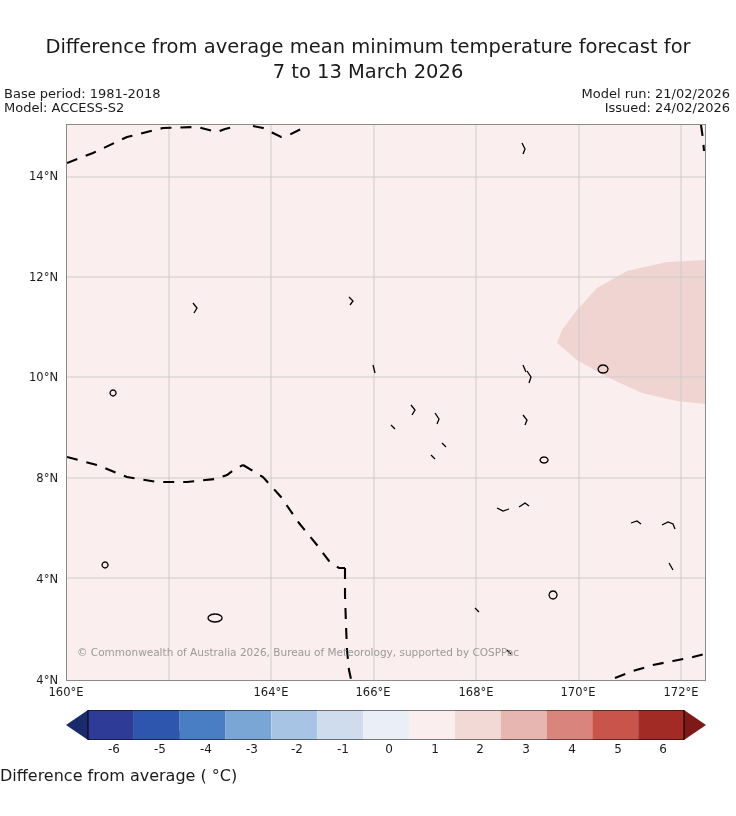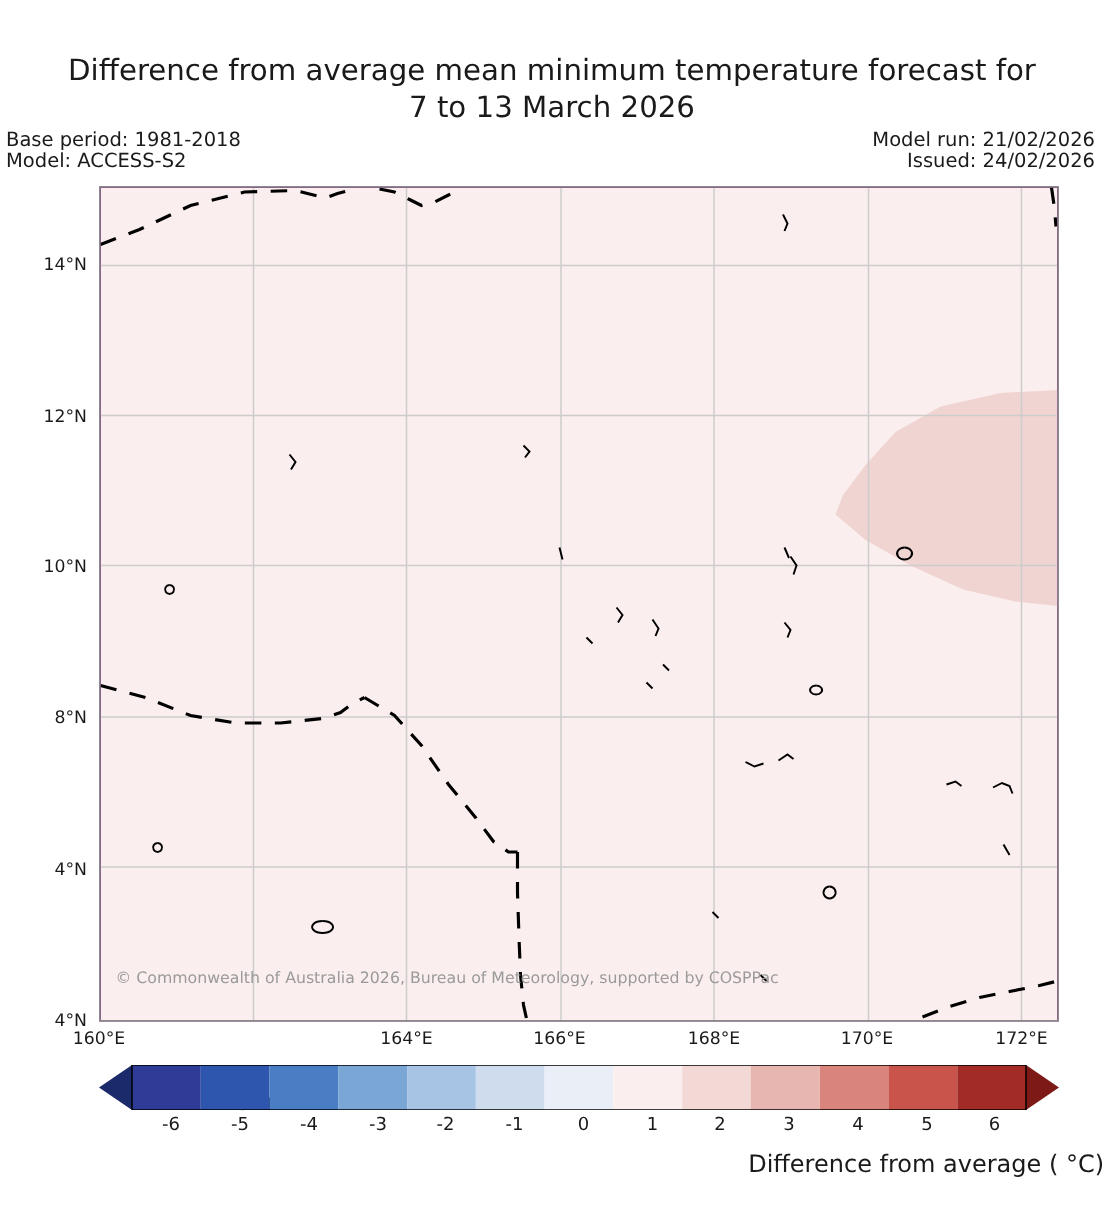--- a/index.html
+++ b/index.html
@@ -96,21 +96,21 @@
     position: absolute;
     font-size: 12px;
     width: 40px;
     text-align: center;
     color: #1a1a1a;
   }
   .cbar-title {
     position: absolute;
     left: 0; top: 754px;
     width: 736px;
-    text-align: right;
+    text-align: left;
     font-size: 16px;
     color: #1a1a1a;
   }
 
   
   .footnote {
     position: absolute;
     left: 4px;
     top: 793px;
     font-size: 10.5px;

